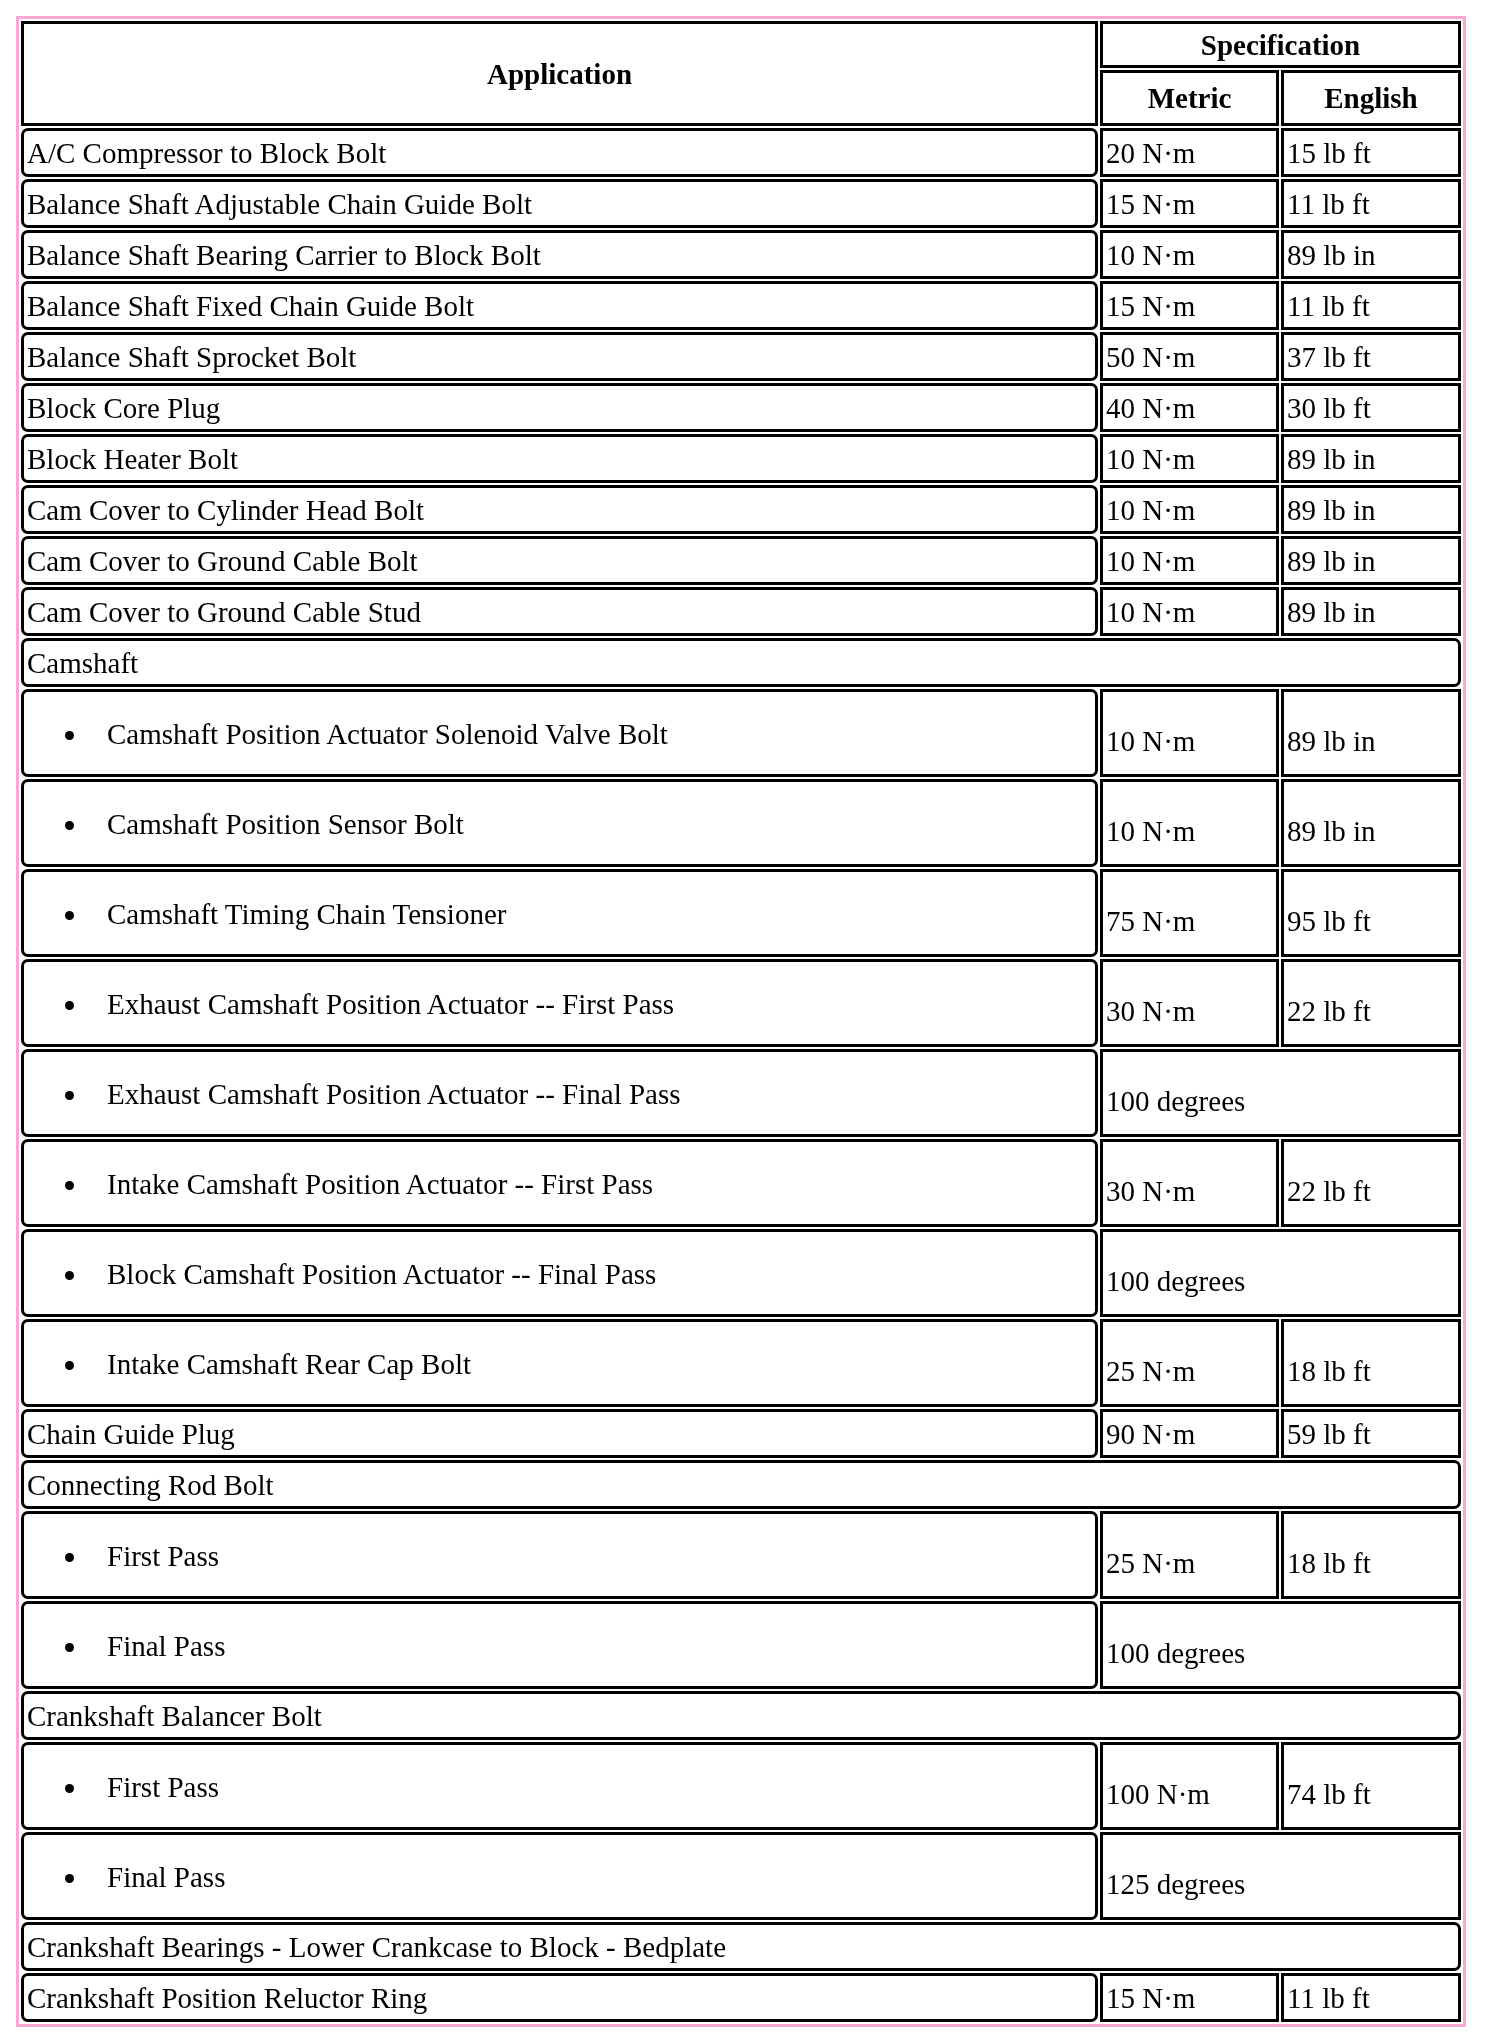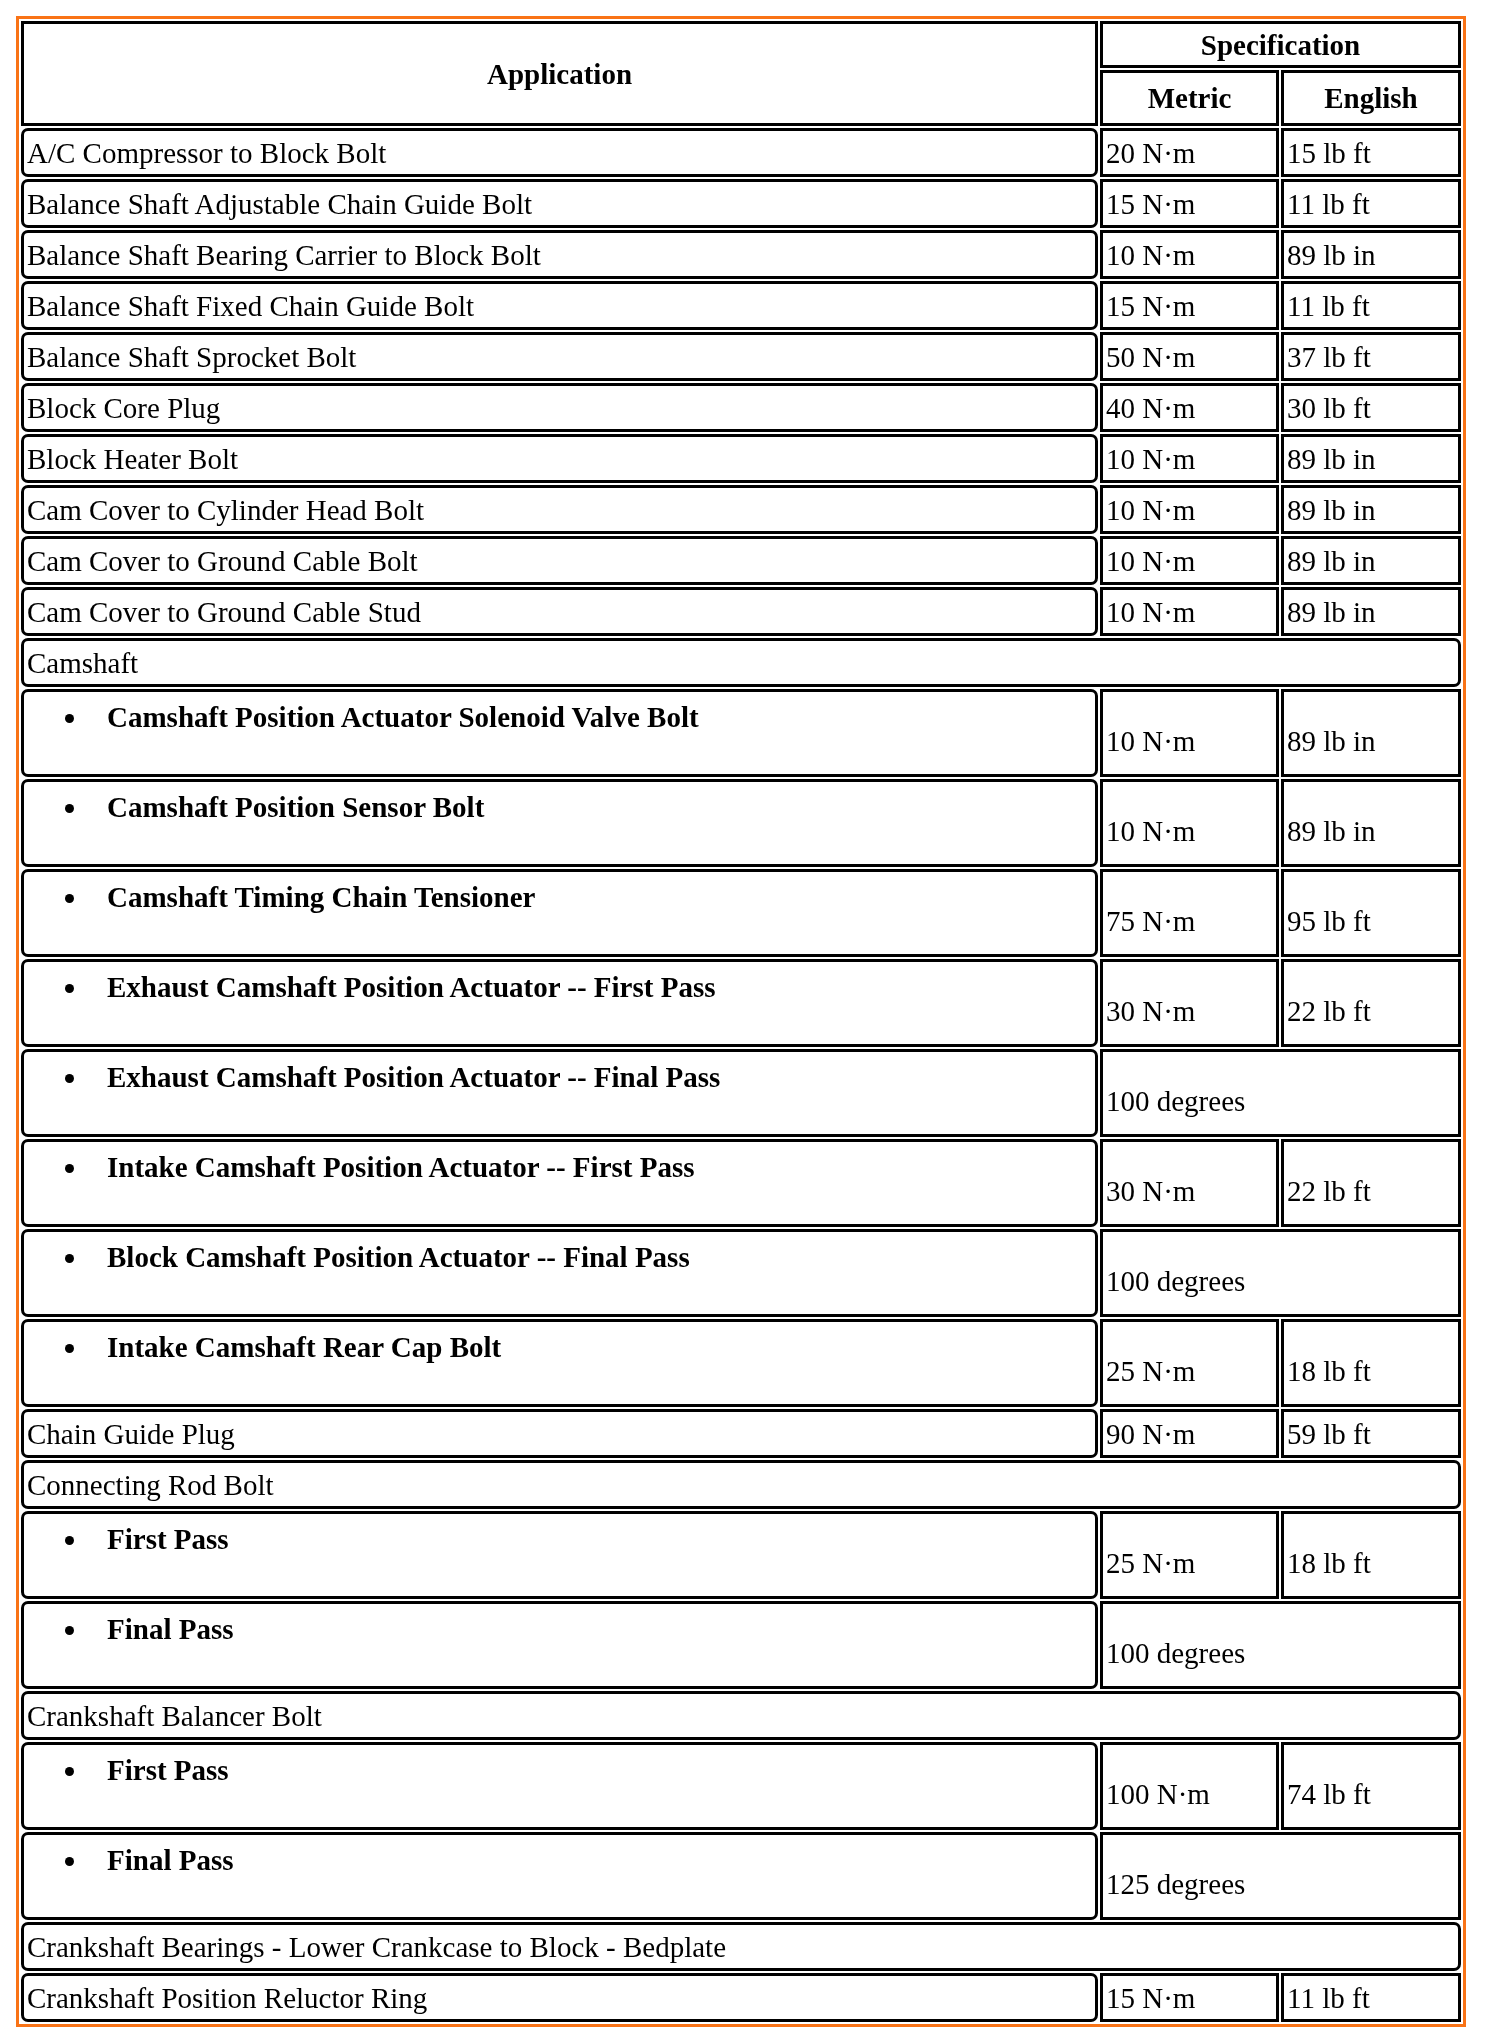--- a/index.html
+++ b/index.html
@@ -13,21 +13,21 @@
       position: relative;
       overflow: hidden;
       font-family: "Liberation Serif", "DejaVu Serif", serif;
       color: #000000;
     }
     .spec-table {
       position: absolute;
       left: 16px;
       top: 16px;
       width: 1444px;
-      border: 3px solid #f97316;
+      border: 3px solid #f9a8d4;
       border-collapse: separate;
       border-spacing: 2px;
       box-sizing: border-box;
       table-layout: fixed;
     }
     .spec-table td, .spec-table th {
       border: 3px solid #000;
       padding: 0 3px;
       font-size: 29px;
       line-height: 32px;
@@ -41,21 +41,21 @@
     .col-app { width: 1077px; }
     .col-metric { width: 179px; }
     .col-english { width: 180px; }
 
     .hdr-spec { height: 47px; }
     .hdr-sub { height: 56px; }
 
     tr.simple td { height: 49px; vertical-align: middle; }
     tr.group td { height: 49px; vertical-align: middle; }
     tr.bullet td { height: 88px; }
-    tr.bullet td.app-cell { vertical-align: top; padding-top: 9px; font-weight: bold; }
+    tr.bullet td.app-cell { vertical-align: top; padding-top: 26px; }
     tr.bullet td.val-cell { vertical-align: middle; padding-top: 16px; }
 
     td.val-cell { text-align: left; }
     td.app-cell { text-align: left; border-radius: 7px; }
 
     .bullet-wrap {
       display: flex;
       align-items: flex-start;
     }
     .bullet-dot {

